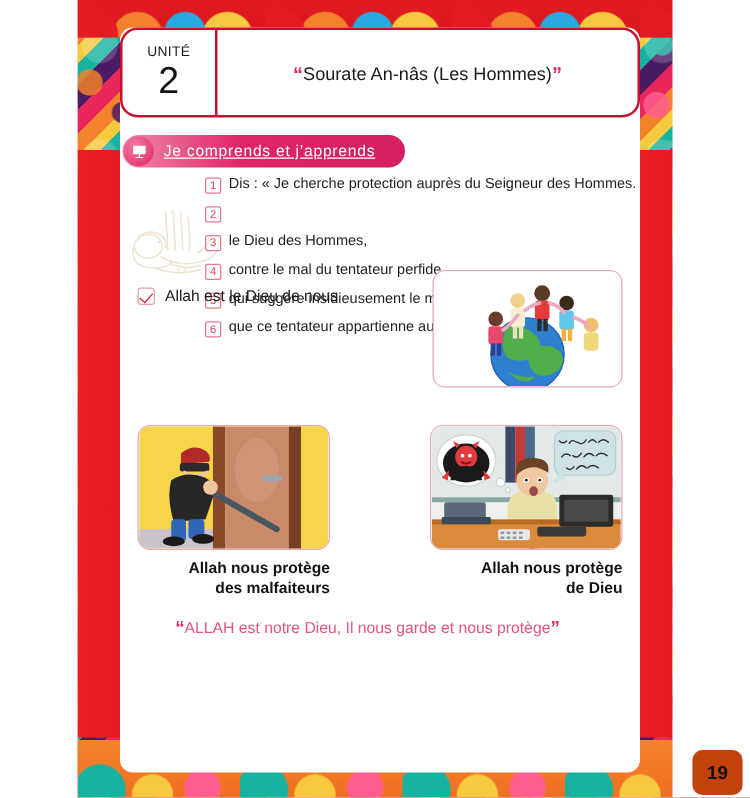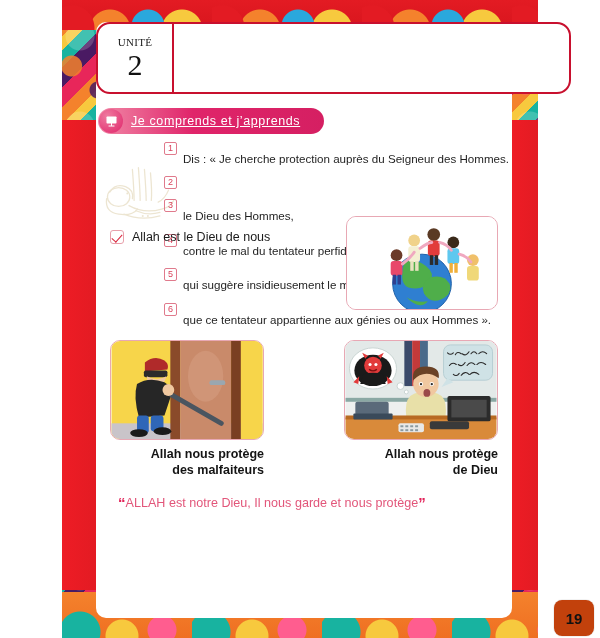--- a/index.html
+++ b/index.html
@@ -86,25 +86,25 @@
     position: absolute;
     left: 96px; top: 22px;
     width: 416px; height: 596px;
     background: #ffffff;
     border-radius: 10px;
   }
 
   
   .title-banner {
     position: absolute; left: 0; top: 0;
-    width: 475px; height: 72px;
+    width: 416px; height: 72px;
     background: #ffffff;
     border: 2px solid #c8102e;
     border-radius: 14px;
-    display: flex; align-items: center; font-family: Liberation Serif, serif;
+    display: flex; align-items: center;
   }
   .unit-box {
     width: 76px; height: 100%;
     display: flex; flex-direction: column;
     align-items: center; justify-content: center;
     border-right: 2px solid #c8102e;
   }
   .unit-label { font-size: 11px; letter-spacing: .3px; color: #1a1a1a; font-weight: 400; }
   .unit-number { font-size: 30px; font-weight: 400; color: #111; line-height: 1; margin-top: 2px; }
   .title-block { flex: 1; text-align: center; padding: 0 8px; }
@@ -154,21 +154,21 @@
   .verse-row { display: flex; align-items: flex-start; margin-bottom: 8px; }
   .verse-num {
     flex: none;
     width: 13px; height: 13px;
     border: 1px solid #e07a8c;
     border-radius: 2px;
     color: #d9435c;
     font-size: 9px; line-height: 11px; text-align: center;
     margin-right: 6px; margin-top: 2px;
   }
-  .verse-text { font-size: 11.6px; color: #1f1f1f; line-height: 1.25; margin-top: 12px; }
+  .verse-text { font-size: 11.6px; color: #1f1f1f; line-height: 1.25; }
 
   
   .check-list { position: absolute; left: 14px; top: 208px; }
   .check-row { display: flex; align-items: center; margin-bottom: 13px; }
   .check-box {
     flex: none;
     width: 14px; height: 14px;
     border: 1px solid #e8a0ab;
     border-radius: 3px;
     margin-right: 8px;
@@ -202,22 +202,22 @@
   .caption {
     position: absolute;
     text-align: right;
     font-size: 12.5px; font-weight: bold; color: #141414; line-height: 1.3;
   }
   .cap-left  { left: 14px;  top: 424px; width: 154px; }
   .cap-right { left: 248px; top: 424px; width: 154px; }
 
   
   .final-quote {
-    position: absolute; left: 22px; top: 472px; width: 376px;
-    text-align: left;
+    position: absolute; left: 10px; top: 472px; width: 376px;
+    text-align: center;
     font-size: 12.6px; color: #e2567a;
   }
   .final-quote .q-mark { color: #e2245a; font-size: 15px; }
 
   
   .page-number {
     position: absolute; right: 6px; bottom: 2px;
     width: 40px; height: 36px;
     background: #c2410c;
     border-radius: 8px;
@@ -240,20 +240,21 @@
   <div class="white-right"></div>
 
   <div class="content-card">
 
     <div class="title-banner">
       <div class="unit-box">
         <div class="unit-label">UNITÉ</div>
         <div class="unit-number">2</div>
       </div>
       <div class="title-block">
+        <div class="sub-title"><span class="q-mark">“</span><span>Sourate An-nâs (Les Hommes)</span><span class="q-mark">”</span></div>
       </div>
     </div>
 
     <div class="section-pill">
       <span class="pill-icon">
         <svg viewBox="0 0 24 24" width="15" height="15" aria-hidden="true">
           <rect x="4" y="4" width="16" height="11" rx="1.2" fill="#ffffff"></rect>
           <rect x="11.2" y="14" width="1.6" height="5" fill="#ffffff"></rect>
           <rect x="7" y="18.4" width="10" height="1.5" rx=".6" fill="#ffffff"></rect>
         </svg>

